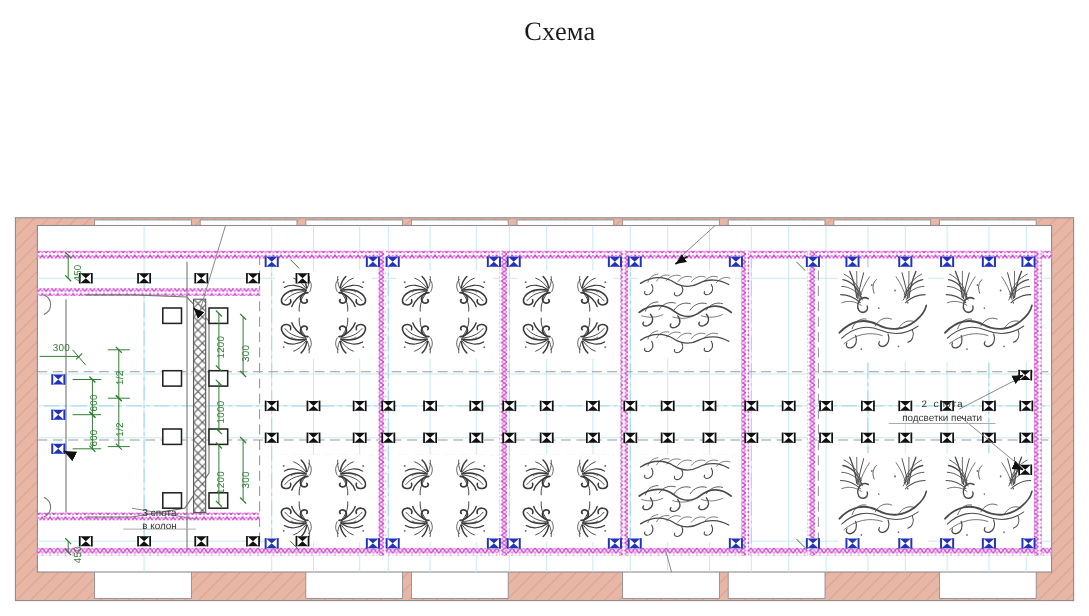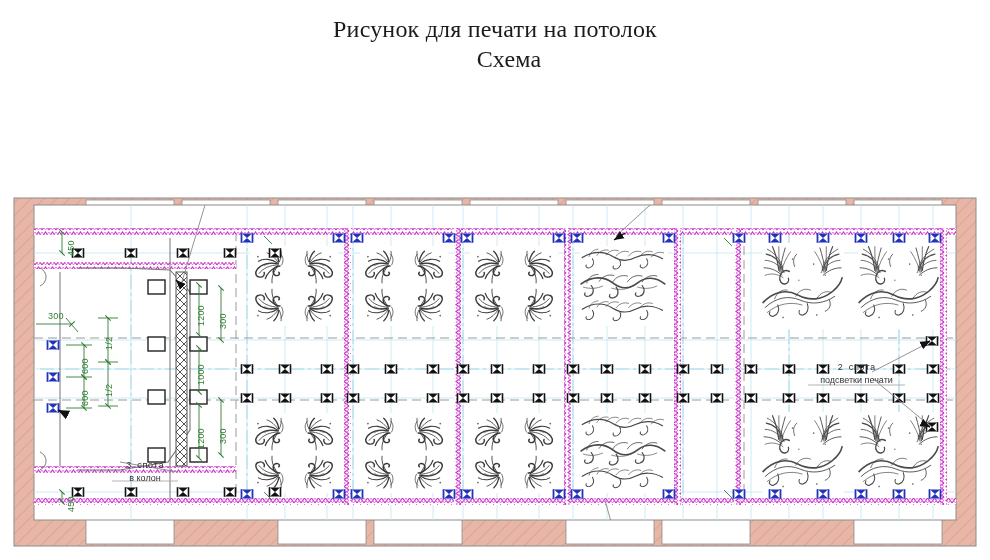--- a/index.html
+++ b/index.html
@@ -52,21 +52,20 @@
     white-space: nowrap;
     text-align: center;
   }
 </style>
 </head>
 <body>
 
 <div id="page">
 
   <div id="title-block">
-    <div id="title-main">Рисунок для печати на потолок</div>
     <div id="title-sub">Схема</div>
   </div>
 
   <div id="drawing">
   <svg width="990" height="560" viewBox="0 0 990 560" xmlns="http://www.w3.org/2000/svg">
     <defs>
 
       <pattern id="wallHatch" width="9" height="9" patternUnits="userSpaceOnUse" patternTransform="rotate(45)">
         <rect width="9" height="9" fill="#e8b6a6"></rect>
         <line x1="0" y1="0" x2="0" y2="9" stroke="#d4947f" stroke-width="1.1"></line>
@@ -673,19 +672,19 @@
   <div class="dimlabel rot" style="left:80px; top:374px;">600</div>
   <div class="dimlabel rot" style="left:80px; top:406px;">600</div>
   <div class="dimlabel rot" style="left:104px; top:350px;">1/2</div>
   <div class="dimlabel rot" style="left:104px; top:397px;">1/2</div>
   <div class="dimlabel rot" style="left:196px; top:326px;">1200</div>
   <div class="dimlabel rot" style="left:196px; top:385px;">1000</div>
   <div class="dimlabel rot" style="left:196px; top:449px;">1200</div>
   <div class="dimlabel rot" style="left:218px; top:329px;">300</div>
   <div class="dimlabel rot" style="left:218px; top:444px;">300</div>
 
-  <div class="notelabel" style="left:112px; top:461px; width:66px;font-family:Liberation Mono, monospace;">3 спота</div>
+  <div class="notelabel" style="left:112px; top:461px; width:66px;">3 спота</div>
   <div class="notelabel" style="left:112px; top:473px; width:66px;">в колон</div>
 
   <div class="notelabel" style="left:808px; top:363px; width:97px;font-family:Liberation Mono, monospace;">2 спота</div>
   <div class="notelabel" style="left:808px; top:375px; width:97px;">подсветки печати</div>
 
 </div>
 
 </body></html>

